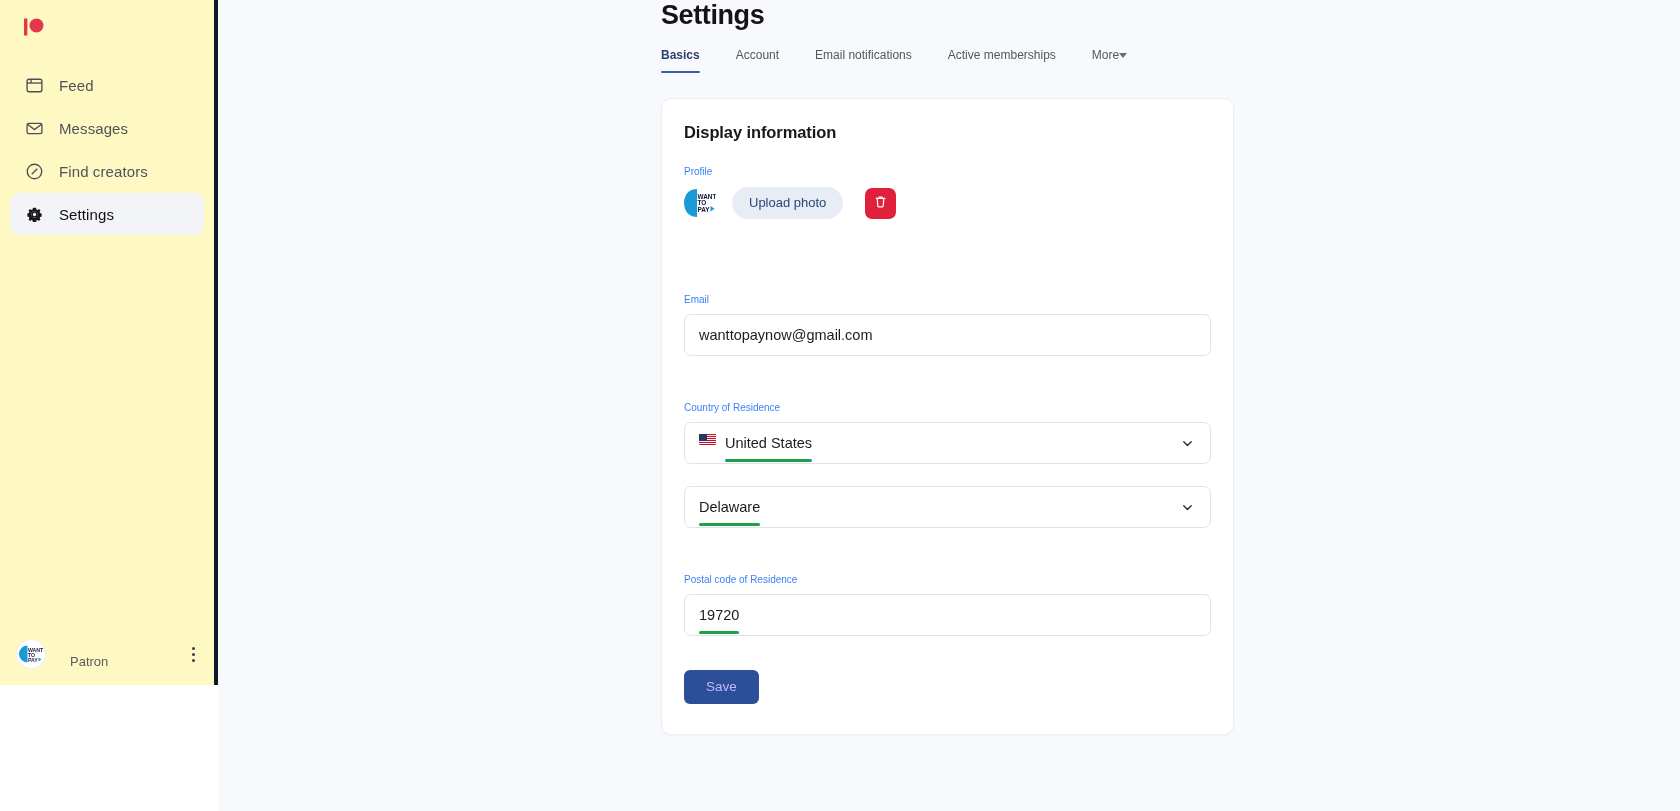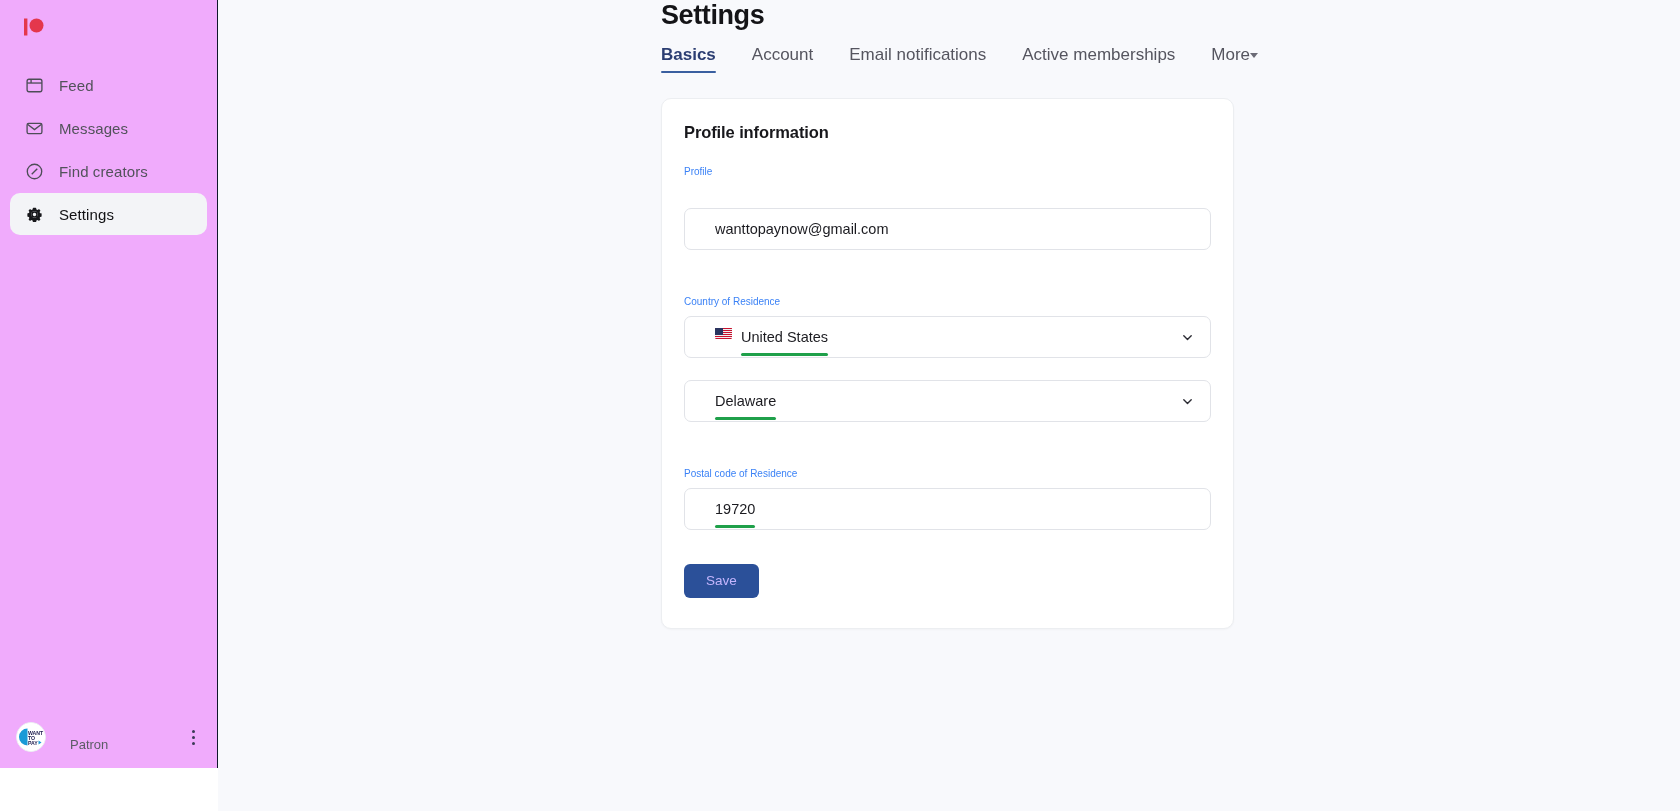--- a/index.html
+++ b/index.html
@@ -8,23 +8,23 @@
     overflow: hidden;
     font-family: "Liberation Sans", sans-serif;
     background: #ffffff;
     -webkit-font-smoothing: antialiased;
   }
   .app { display: flex; width: 1680px; height: 811px; }
 
   
   .sidebar {
     width: 218px;
-    height: 768px;
-    background: #f0abfc;
-    border-right: 1px solid #0f172a;
+    height: 685px;
+    background: #fef9c3;
+    border-right: 4px solid #0f172a;
     position: relative;
     flex: 0 0 218px;
   }
   .logo-wrap {
     padding: 14px 0 0 22px;
     height: 58px;
   }
   .patreon-logo { display: block; }
 
   .nav { margin-top: 6px; padding: 0 10px; }
@@ -100,21 +100,21 @@
   }
   .tabs {
     display: flex;
     align-items: flex-start;
     gap: 0;
     padding-left: 443px;
     margin-top: 14px;
     height: 34px;
   }
   .tab {
-    font-size: 17px;
+    font-size: 12px;
     color: #55555f;
     padding: 0 18px;
     cursor: pointer;
     position: relative;
     line-height: 18px;
     white-space: nowrap;
   }
   .tab:first-child { padding-left: 0; }
   .tab.active { color: #2c3e72; font-weight: bold; }
   .tab.active::after {
@@ -198,21 +198,21 @@
   }
 
   .input-box {
     width: 100%;
     height: 42px;
     border: 1px solid #e1e3e8;
     border-radius: 7px;
     background: #ffffff;
     display: flex;
     align-items: center;
-    padding: 0 30px;
+    padding: 0 14px;
     font-size: 14.5px;
     color: #1b1b20;
     position: relative;
     cursor: text;
   }
   .input-box.select { cursor: pointer; padding-right: 10px; }
   .input-value { position: relative; display: inline-block; line-height: 20px; }
   .input-value.hl::after {
     content: "";
     position: absolute;
@@ -355,30 +355,52 @@
         <span>Active memberships</span>
       </div>
       <div class="tab with-caret">
         <span>More</span>
         <span class="caret"></span>
       </div>
     </div>
 
     <section class="card">
 
-      <div class="card-title">Profile information</div>
+      <div class="card-title">Display information</div>
 
       <div class="field">
         <span class="field-label">Profile</span>
+        <div class="profile-row">
+          <div class="avatar-lg">
+            <svg width="34" height="34" viewBox="0 0 34 34">
+              <path d="M13 3a14 14 0 0 0 0 28z" fill="#1a9ad7"></path>
+              <text class="logo-svg-text" x="13.5" y="12.5" font-size="6.4" fill="#10103c">WANT</text>
+              <text class="logo-svg-text" x="13.5" y="19.2" font-size="6.4" fill="#10103c">TO</text>
+              <text class="logo-svg-text" x="13.5" y="25.9" font-size="6.4" fill="#10103c">PAY</text>
+              <path d="M26.5 20l4 2.8-4 2.8z" fill="#1a9ad7"></path>
+            </svg>
+          </div>
+          <button class="upload-btn">Upload photo</button>
+          <button class="delete-btn">
+            <span>
+              <svg width="13" height="14" viewBox="0 0 14 15" fill="none" stroke="#ffffff" stroke-width="1.3" stroke-linecap="round">
+                <path d="M2.4 3.6h9.2"></path>
+                <path d="M5.4 3.6V2.3h3.2v1.3"></path>
+                <path d="M3.5 3.6l.6 8.2c0 .5.4.9.9.9h4c.5 0 .9-.4.9-.9l.6-8.2"></path>
+              </svg>
+            </span>
+          </button>
+        </div>
       </div>
 
 
       <div class="gap"></div>
 
       <div class="field">
+        <span class="field-label">Email</span>
         <div class="input-box">
           <span class="input-value">wanttopaynow@gmail.com</span>
         </div>
       </div>
 
       <div class="gap"></div>
 
       <div class="field">
         <span class="field-label">Country of Residence</span>
         <div class="input-box select">

